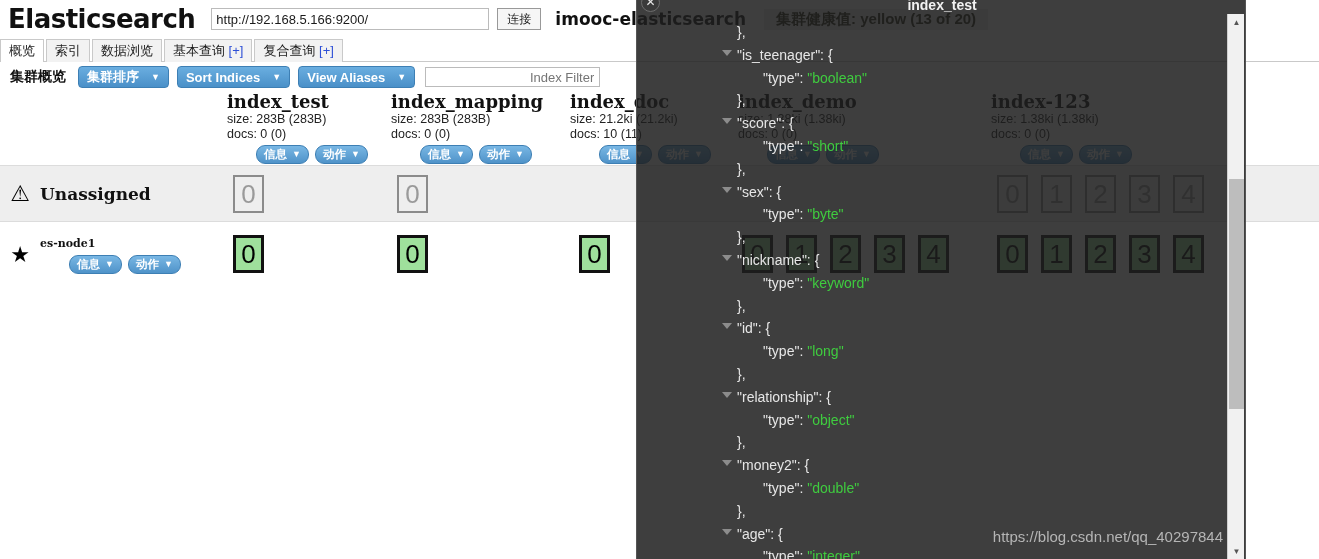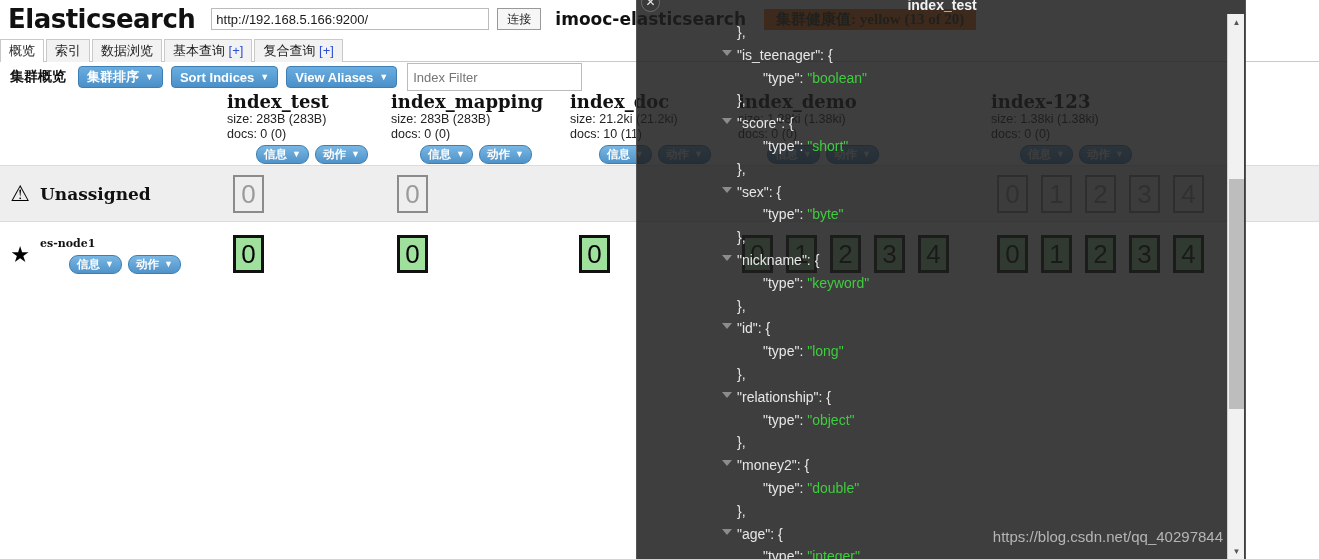--- a/index.html
+++ b/index.html
@@ -36,23 +36,23 @@
     border: 1px solid #999; background: #f6f6f6;
     font-size: 12px; color: #222; line-height: 20px; text-align: center;
     cursor: pointer;
   }
   .cluster-name {
     margin-left: 14px; font-weight: bold; font-size: 17px; color: #111;
     font-family: "DejaVu Sans", sans-serif; white-space: nowrap;
   }
   .health-badge {
     margin-left: 18px; font-weight: bold; font-size: 15px;
-    color: #2a2a1a; background: #f97316; padding: 1px 12px;
+    color: #2a2a1a; background: #e5e5e5; padding: 1px 12px;
     white-space: nowrap;
-    font-family: Liberation Serif, serif;
+    font-family: Liberation Sans, sans-serif;
   }
 
   
   .tabs {
     position: absolute; left: 0; top: 38px; width: 1319px; height: 24px;
     border-bottom: 1px solid #c9c9c9;
     display: flex; align-items: flex-start;
     background: #ffffff;
   }
   .tab {
@@ -73,28 +73,29 @@
   .toolbar-title {
     font-weight: bold; font-size: 14px; color: #111; margin-left: 10px;
     margin-right: 12px; white-space: nowrap;
     font-family: "DejaVu Sans", sans-serif;
   }
   .btn-blue {
     height: 22px; border-radius: 4px;
     background: linear-gradient(#6aaee0, #4a90c8);
     border: 1px solid #3d7fb4;
     color: #fff; font-weight: bold; font-size: 13px;
-    display: inline-flex; align-items: center; gap: 6px;
+    display: inline-flex; align-items: center; gap: 12px;
     padding: 0 8px; margin-right: 8px; cursor: pointer; white-space: nowrap;
   }
   .caret { font-size: 9px; line-height: 1; }
   .index-filter {
-    width: 175px; height: 28px; border: 1px solid #bbb; background: #fff;
+    width: 175px; height: 20px; border: 1px solid #bbb; background: #fff;
     font-size: 13px; color: #666; padding: 1px 5px; margin-left: 2px;
     font-family: "Liberation Sans", sans-serif;
+    text-align: right;
   }
 
   
   .grid { position: absolute; left: 0; top: 92px; width: 1319px; height: 467px; }
 
   .col-headers { position: relative; height: 73px; background: #fff; }
   .index-card { position: absolute; top: 0; }
   .index-card .iname {
     font-family: "DejaVu Serif", serif;
     font-weight: bold; font-size: 18px; color: #111; white-space: nowrap;

